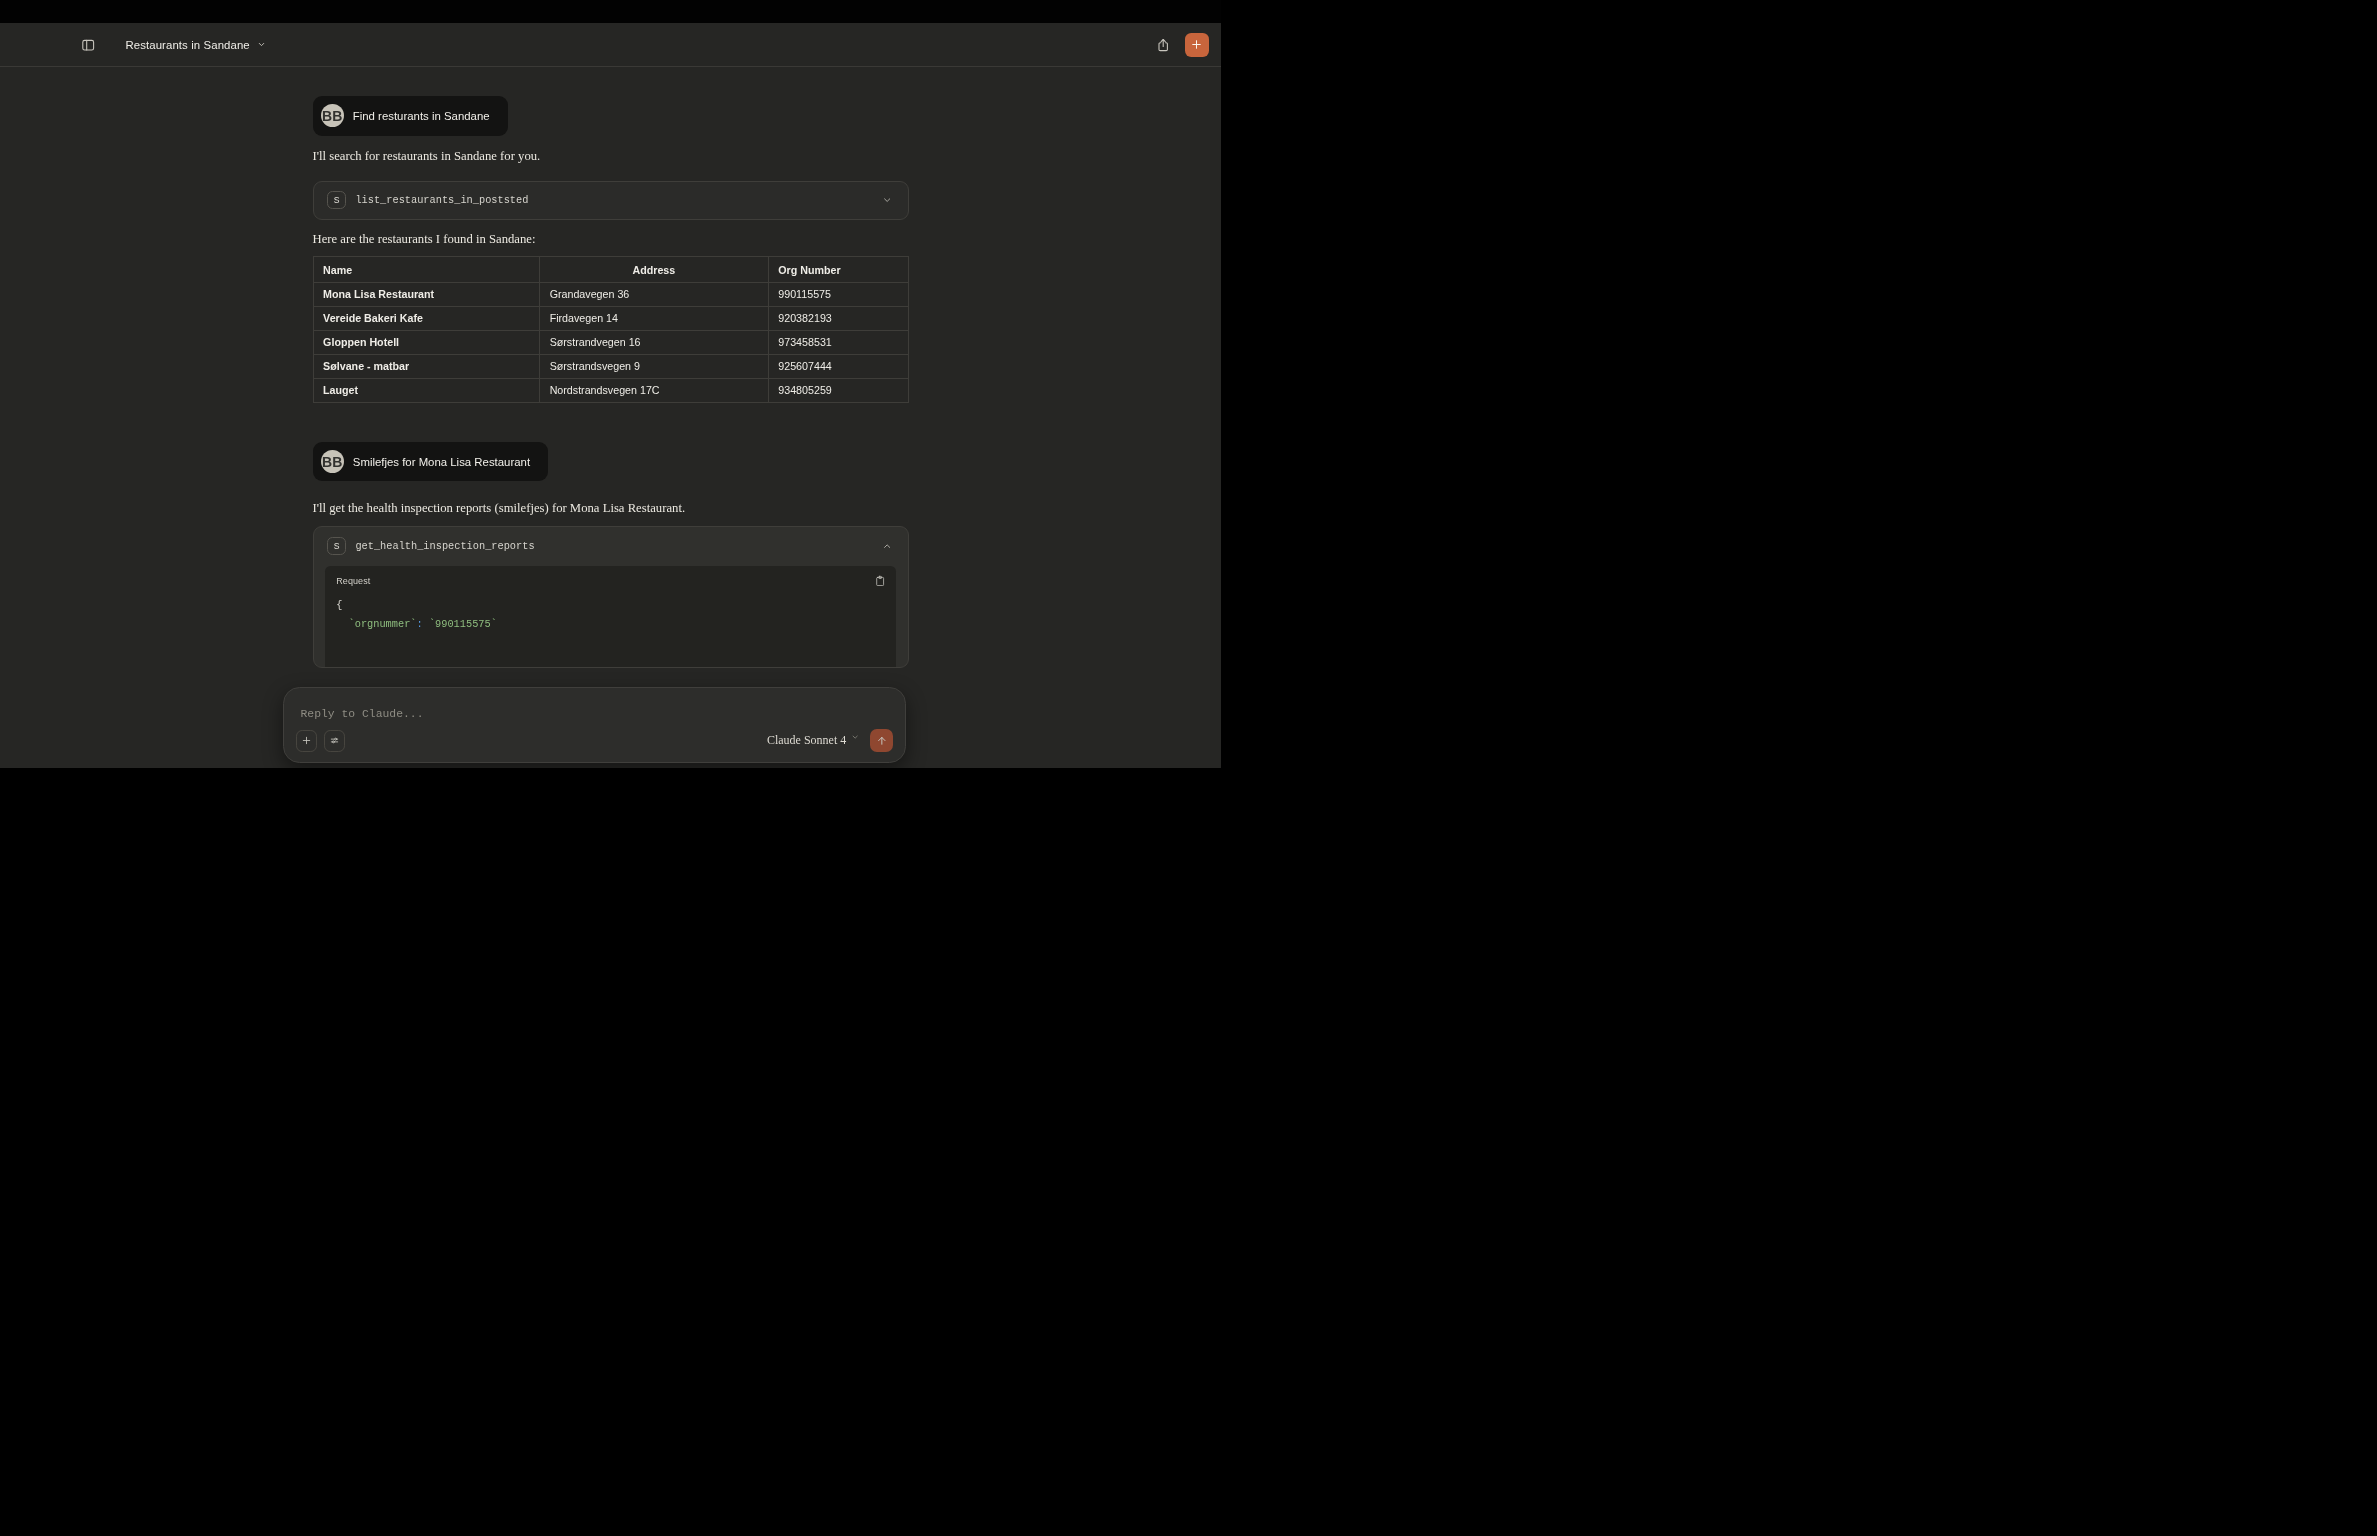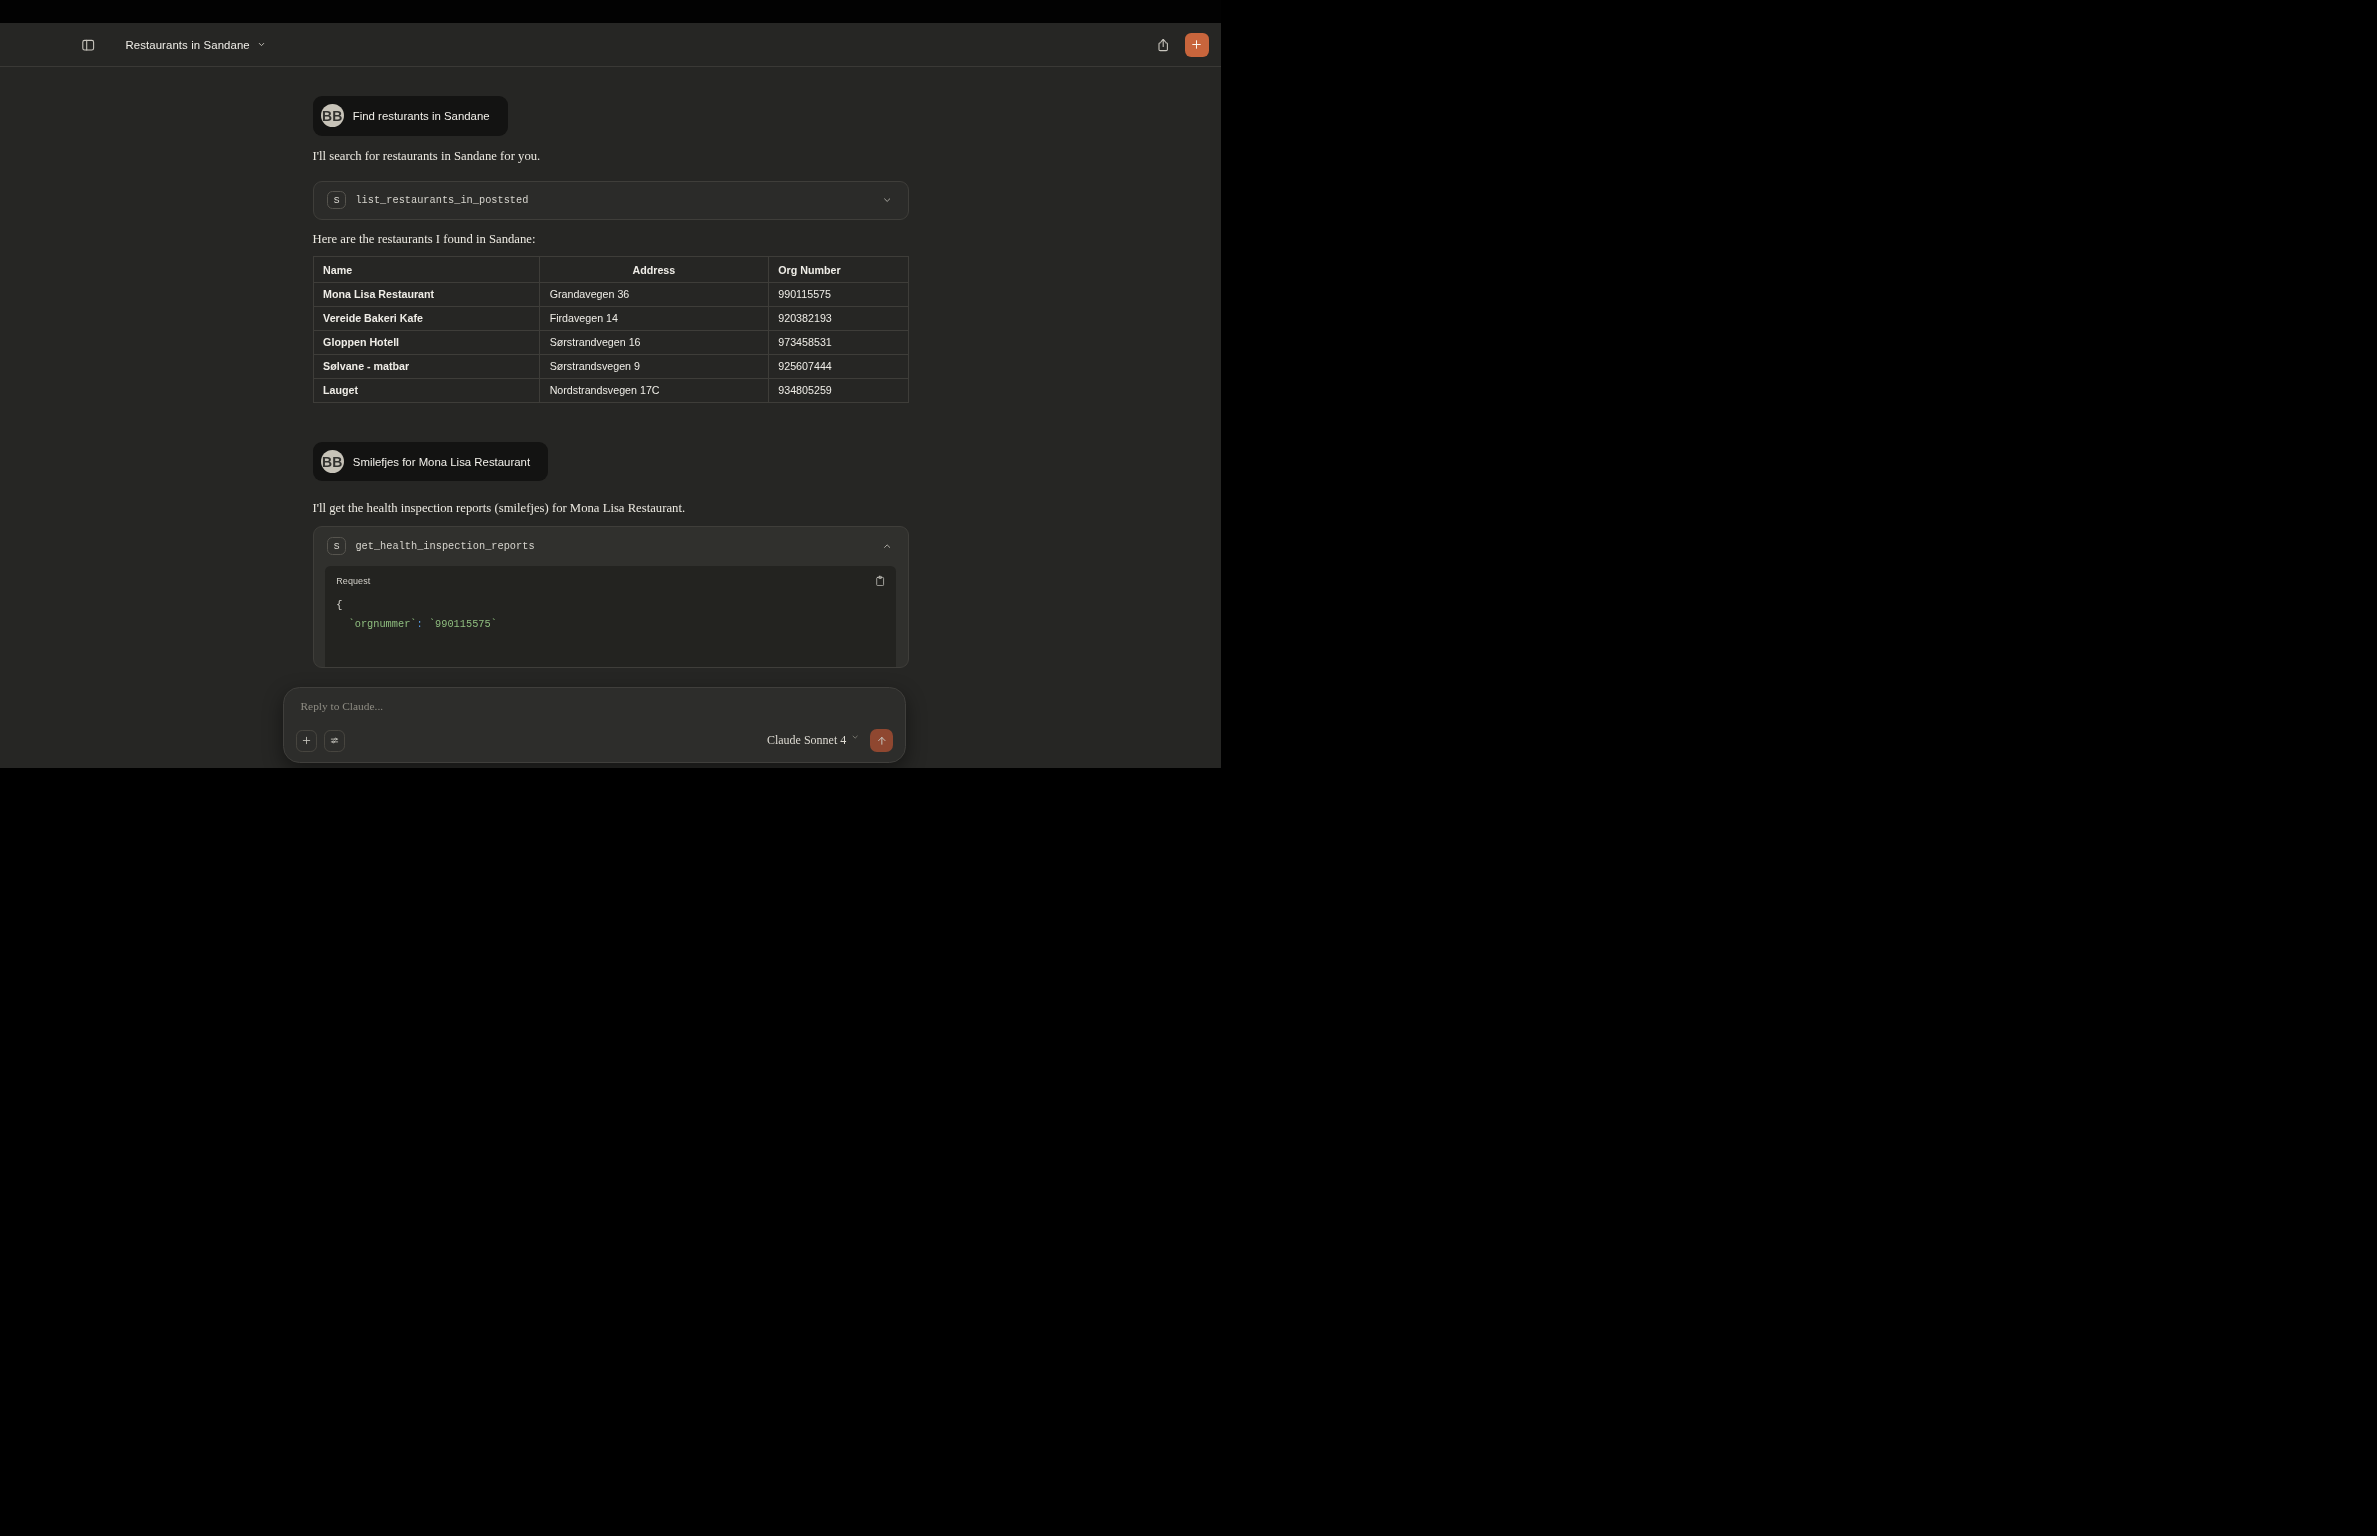--- a/index.html
+++ b/index.html
@@ -96,22 +96,22 @@
   .restaurant-table th:nth-child(2){ width:229px;text-align:center; }
   .restaurant-table th:nth-child(3){ width:140px; }
 
   
   .composer {
     position:absolute; left:283px; top:687px; width:623px; height:76px; box-sizing:border-box;
     background:#2D2D2B; border:0.7px solid #403F3C; border-radius:16.5px; z-index:5;
     box-shadow:0 6.9px 20.6px rgba(0,0,0,.45);
   }
   .composer textarea {
-    position:absolute; top:0; left:0; right:0; height:36px; background:transparent; border:none; outline:none; resize:none;
-    font-family:Liberation Serif, serif; font-size:11.4px; color:#EDEBE3; padding:12.4px 16.5px 0 16.5px; box-sizing:border-box;
+    position:absolute; top:8px; left:0; right:0; height:36px; background:transparent; border:none; outline:none; resize:none;
+    font-family:Liberation Mono, monospace; font-size:11.4px; color:#EDEBE3; padding:12.4px 16.5px 0 16.5px; box-sizing:border-box;
   }
   .composer textarea::placeholder { color:#8E8C83; }
   .composer-bottom { position:absolute; left:11.7px; right:11.7px; bottom:9.6px; display:flex; align-items:center; }
   .mini-btn {
     width:21.3px; height:21.3px; border-radius:6.2px; border:0.7px solid #47453F; background:transparent; cursor:pointer;
     display:flex; align-items:center; justify-content:center; color:#CBC9C2; margin-right:6.9px;
   }
   .model-select { margin-left:auto; display:flex; align-items:flex-start; gap:4.8px; cursor:pointer; margin-right:11px; }
   .model-name { font-family:"Liberation Serif","DejaVu Serif",serif; font-size:12px; color:#DDDAD2; }
   .model-chevron { color:#8E8C83; display:flex; }

